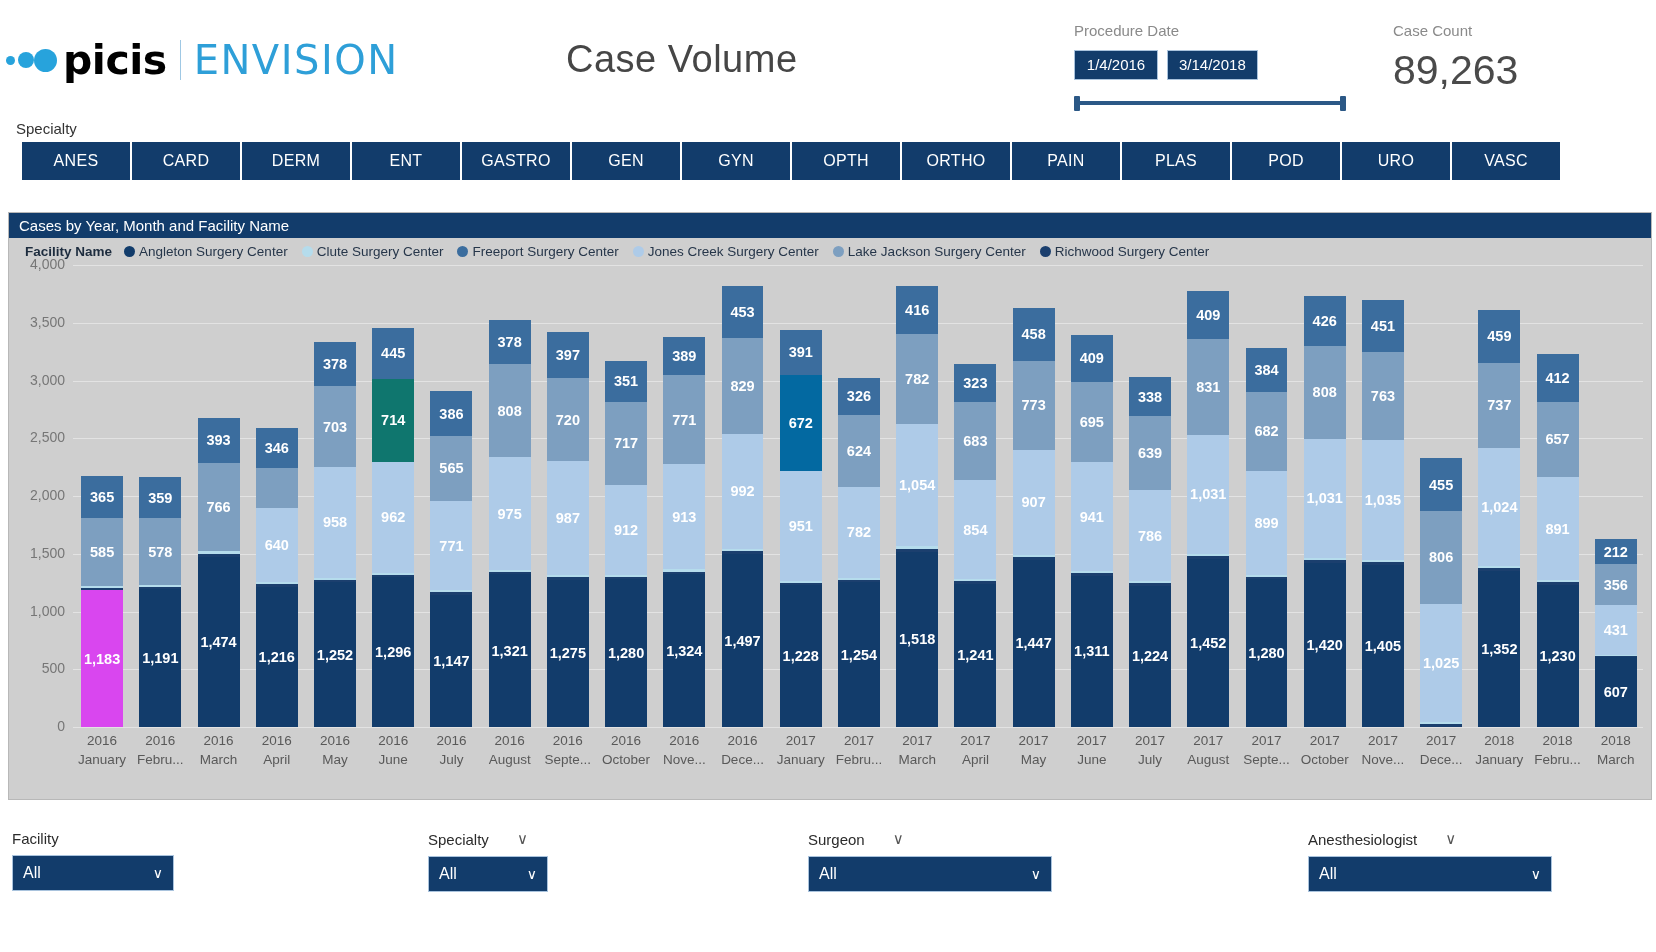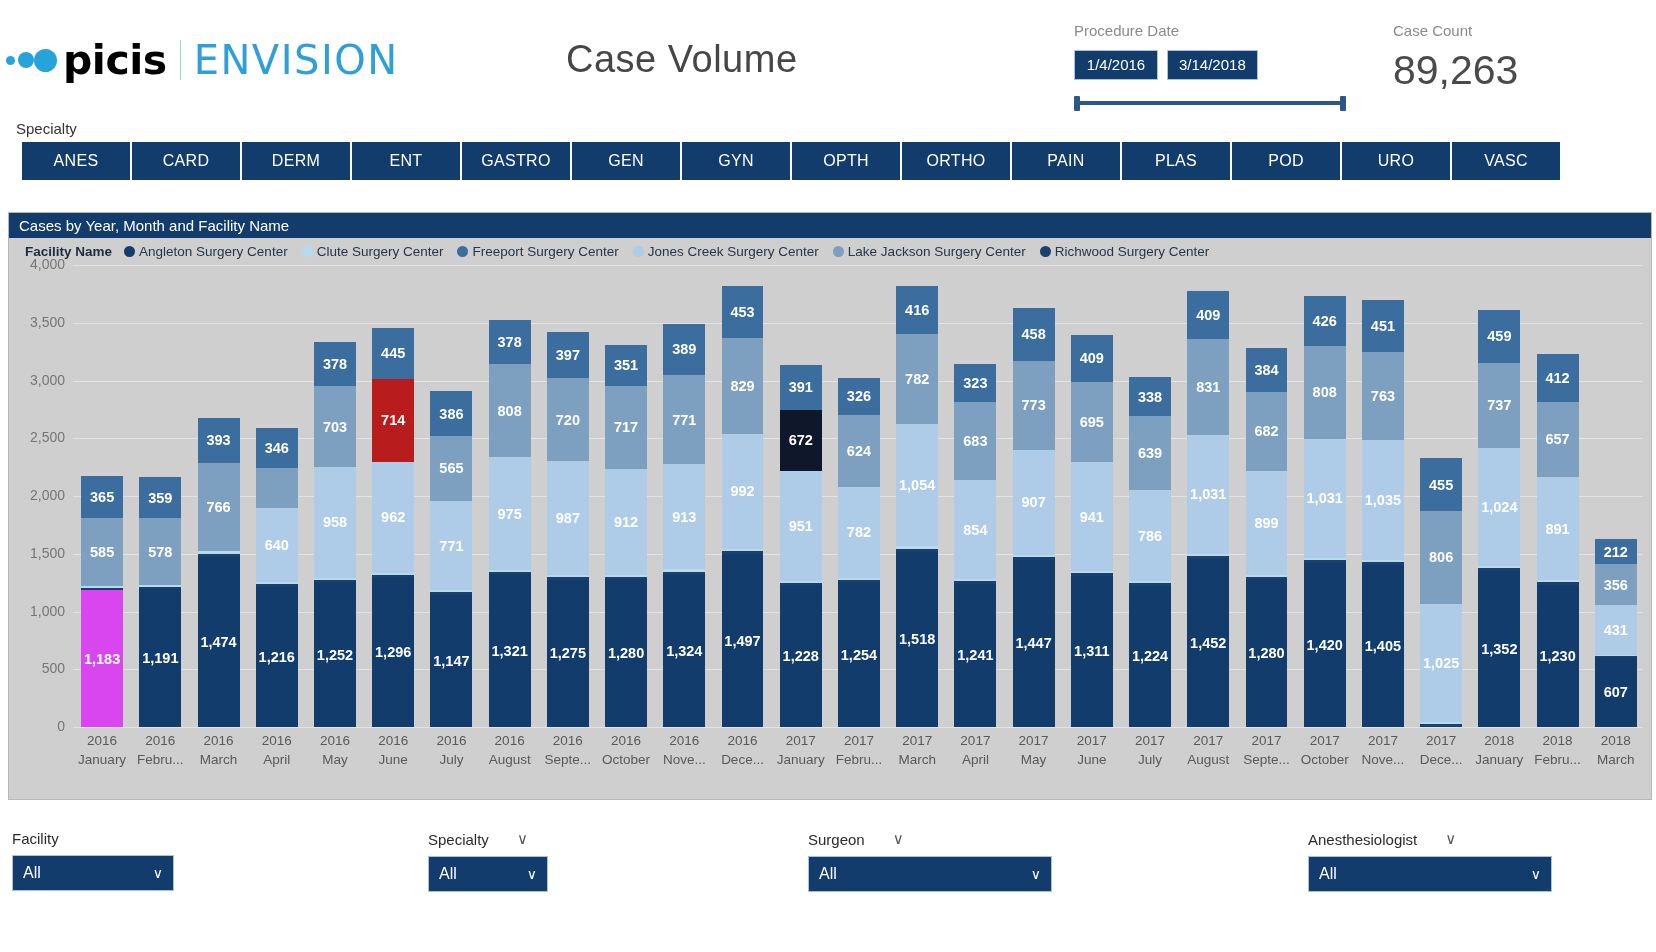--- a/index.html
+++ b/index.html
@@ -378,21 +378,21 @@
         <div class="col">
           <div class="stack">
             <div class="seg" style="background: rgb(18, 60, 107); height: 149.688px;">
               <span>1,296</span>
             </div>
             <div class="seg" style="background: rgb(27, 63, 110); height: 2.541px;"></div>
             <div class="seg" style="background: rgb(181, 220, 236); height: 2.079px;"></div>
             <div class="seg" style="background: rgb(174, 203, 232); height: 111.111px;">
               <span>962</span>
             </div>
-            <div class="seg" style="background: #b91c1c; height: 82.467px;">
+            <div class="seg" style="background: #0f766e; height: 82.467px;">
               <span>714</span>
             </div>
             <div class="seg" style="background: rgb(59, 109, 158); height: 51.3975px;">
               <span>445</span>
             </div>
           </div>
         </div>
         <div class="col">
           <div class="stack">
             <div class="seg" style="background: rgb(18, 60, 107); height: 132.478px;">
@@ -447,21 +447,21 @@
             </div>
           </div>
         </div>
         <div class="col">
           <div class="stack">
             <div class="seg" style="background: rgb(18, 60, 107); height: 147.84px;">
               <span>1,280</span>
             </div>
             <div class="seg" style="background: rgb(27, 63, 110); height: 2.541px;"></div>
             <div class="seg" style="background: rgb(181, 220, 236); height: 2.079px;"></div>
-            <div class="seg" style="background: rgb(174, 203, 232); height: 106px;">
+            <div class="seg" style="background: rgb(174, 203, 232); height: 90px;">
               <span>912</span>
             </div>
             <div class="seg" style="background: rgb(125, 159, 192); height: 82.8135px;">
               <span>717</span>
             </div>
             <div class="seg" style="background: rgb(59, 109, 158); height: 40.5405px; margin-top: 17px;">
               <span>351</span>
             </div>
           </div>
         </div>
@@ -471,21 +471,21 @@
               <span>1,324</span>
             </div>
             <div class="seg" style="background: rgb(27, 63, 110); height: 2.541px;"></div>
             <div class="seg" style="background: rgb(181, 220, 236); height: 2.079px;"></div>
             <div class="seg" style="background: rgb(174, 203, 232); height: 105.451px;">
               <span>913</span>
             </div>
             <div class="seg" style="background: rgb(125, 159, 192); height: 89.0505px;">
               <span>771</span>
             </div>
-            <div class="seg" style="background: rgb(59, 109, 158); height: 51px;">
+            <div class="seg" style="background: rgb(59, 109, 158); height: 38px;">
               <span>389</span>
             </div>
           </div>
         </div>
         <div class="col">
           <div class="stack">
             <div class="seg" style="background: rgb(18, 60, 107); height: 172.904px;">
               <span>1,497</span>
             </div>
             <div class="seg" style="background: rgb(27, 63, 110); height: 3.003px;"></div>
@@ -504,21 +504,21 @@
         <div class="col">
           <div class="stack">
             <div class="seg" style="background: rgb(18, 60, 107); height: 141.834px;">
               <span>1,228</span>
             </div>
             <div class="seg" style="background: rgb(27, 63, 110); height: 2.541px;"></div>
             <div class="seg" style="background: rgb(181, 220, 236); height: 2.079px;"></div>
             <div class="seg" style="background: rgb(174, 203, 232); height: 109.84px;">
               <span>951</span>
             </div>
-            <div class="seg" style="background: #0f172a; height: 61px;">
+            <div class="seg" style="background: #0369a1; height: 96px;">
               <span>672</span>
             </div>
             <div class="seg" style="background: rgb(59, 109, 158); height: 45.1605px;">
               <span>391</span>
             </div>
           </div>
         </div>
         <div class="col">
           <div class="stack">
             <div class="seg" style="background: rgb(18, 60, 107); height: 144.837px;">

